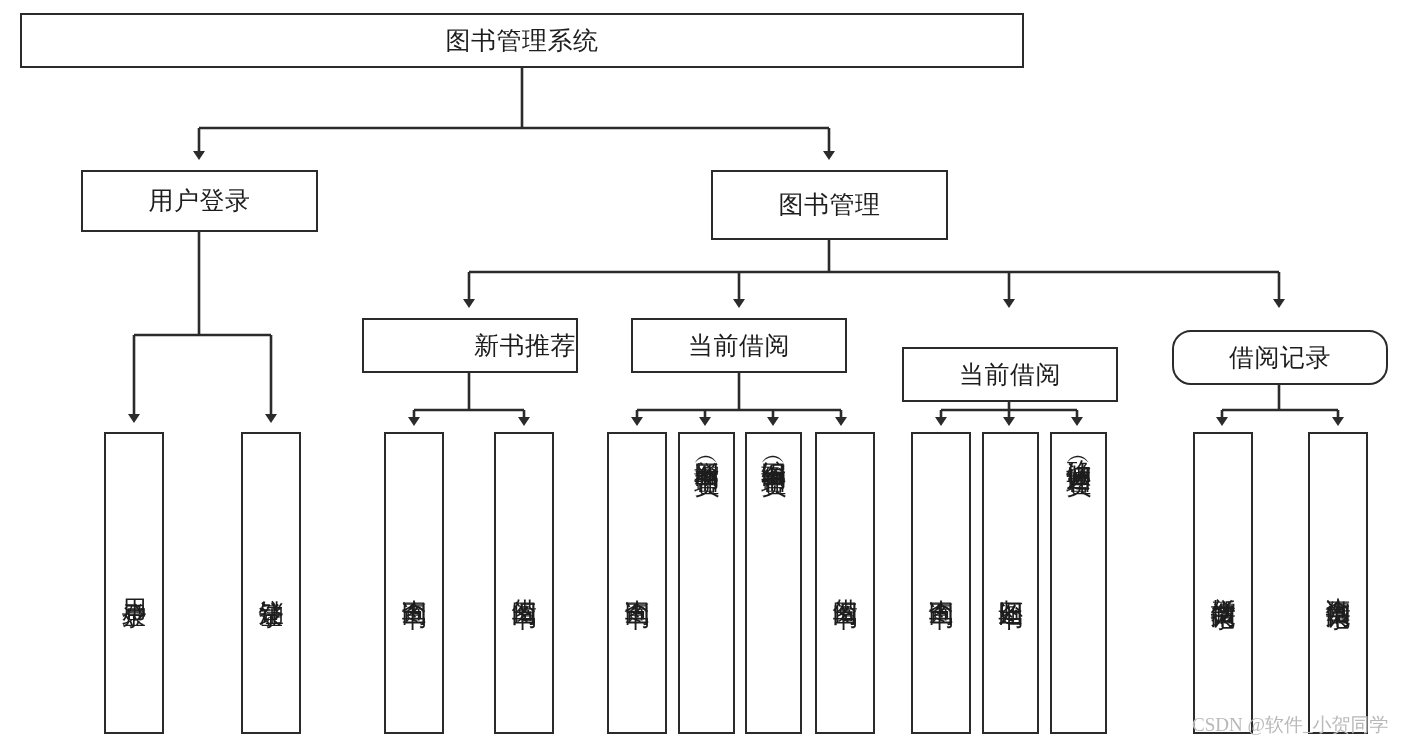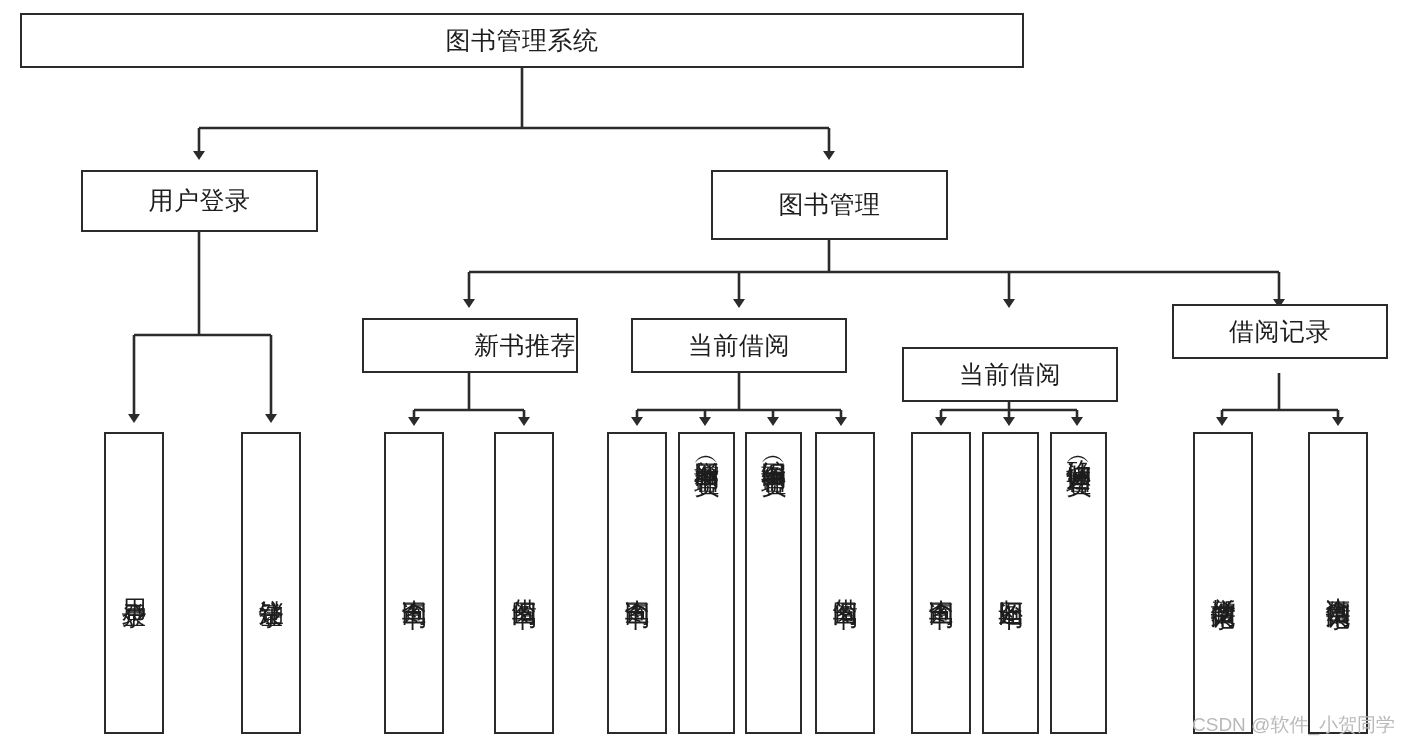--- a/index.html
+++ b/index.html
@@ -63,21 +63,21 @@
     white-space: nowrap;
   }
   .watermark {
     position: absolute;
     left: 1192px;
     top: 712px;
     font-size: 19px;
     color: #b9b9b9;
     z-index: 5;
     white-space: nowrap;
-    font-family: Liberation Sans, sans-serif;
+    font-family: Liberation Serif, serif;
   }
 </style>
 </head>
 <body>
 
 <div id="canvas">
 
   <svg class="connectors" viewBox="0 0 1405 747" xmlns="http://www.w3.org/2000/svg">
     <defs>
       <marker id="arrow" markerWidth="10" markerHeight="12" refX="1" refY="6" orient="auto" markerUnits="userSpaceOnUse">
@@ -145,21 +145,21 @@
   </div>
 
   <div class="node horizontal" style="left:631px; top:318px; width:216px; height:55px;">
     <span class="label">当前借阅</span>
   </div>
 
   <div class="node horizontal" style="left:902px; top:318px; width:216px; height:55px;margin-top:29px;">
     <span class="label">当前借阅</span>
   </div>
 
-  <div class="node horizontal" style="left:1172px; top:304px; width:216px; height:55px;">
+  <div class="node horizontal" style="left:1172px; top:330px; width:216px; height:55px;border-radius:19px;">
     <span class="label">借阅记录</span>
   </div>
 
   <div class="node vertical centered" style="left:104px; top:432px; width:60px; height:302px;">
     <span class="label">用户登录</span>
   </div>
 
   <div class="node vertical centered" style="left:241px; top:432px; width:60px; height:302px;">
     <span class="label">注销登录</span>
   </div>

